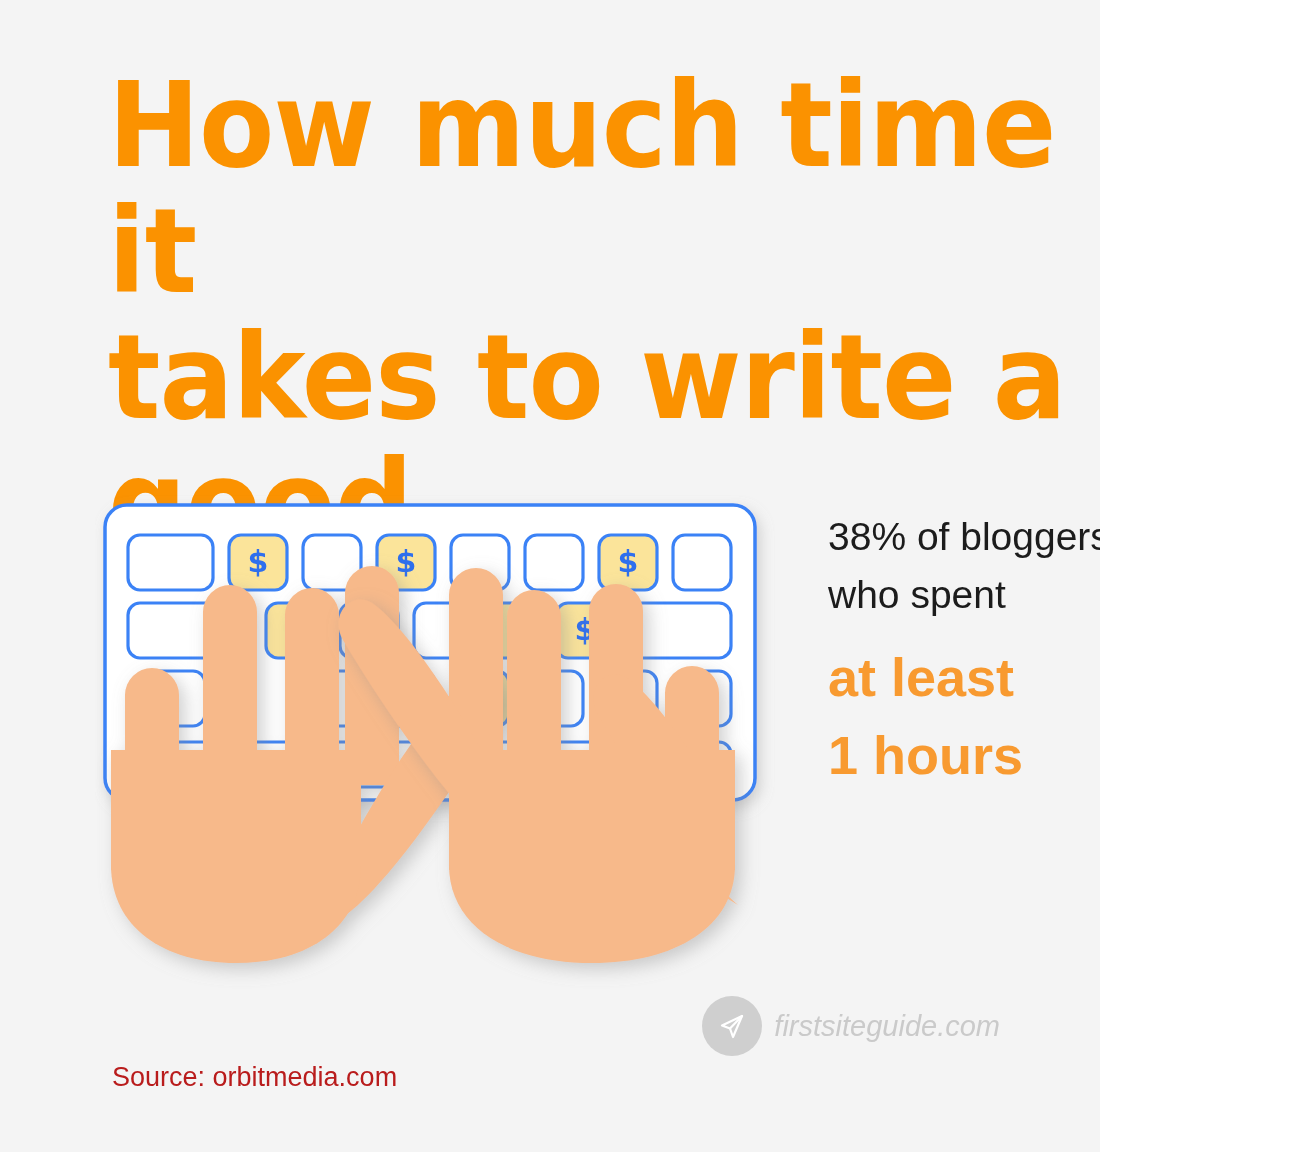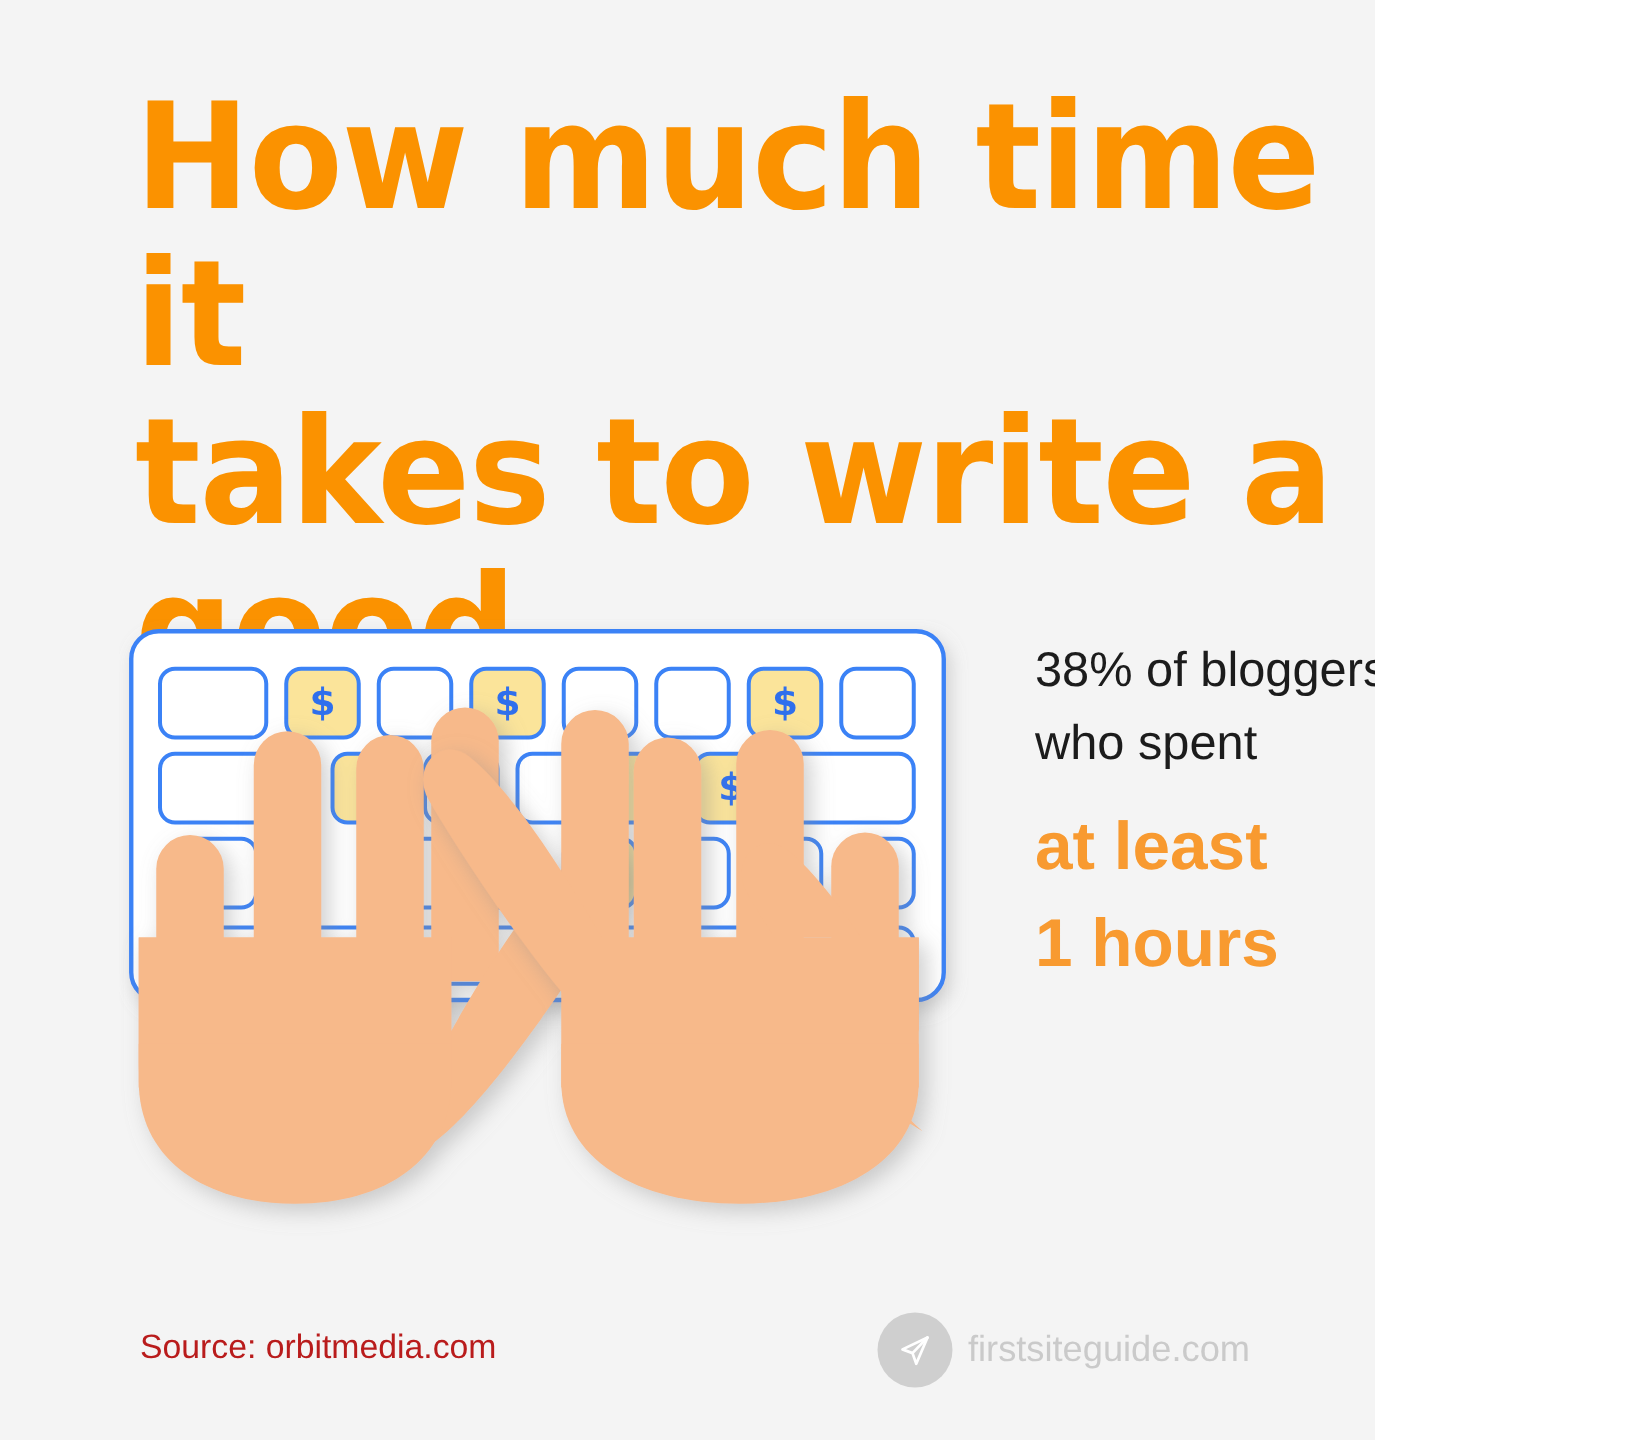--- a/index.html
+++ b/index.html
@@ -69,24 +69,25 @@
     left: 112px;
     top: 1060px;
     color: #b91c1c;
     font-size: 27px;
     line-height: 34px;
     font-weight: 400;
   }
   .brand {
     position: absolute;
     right: 100px;
-    top: 1050px;
+    top: 996px;
     display: flex;
     align-items: center;
     gap: 12px;
+    font-style: italic;
   }
   .brand-mark {
     width: 60px;
     height: 60px;
     border-radius: 50%;
     background: #cfcfcf;
     display: flex;
     align-items: center;
     justify-content: center;
   }

